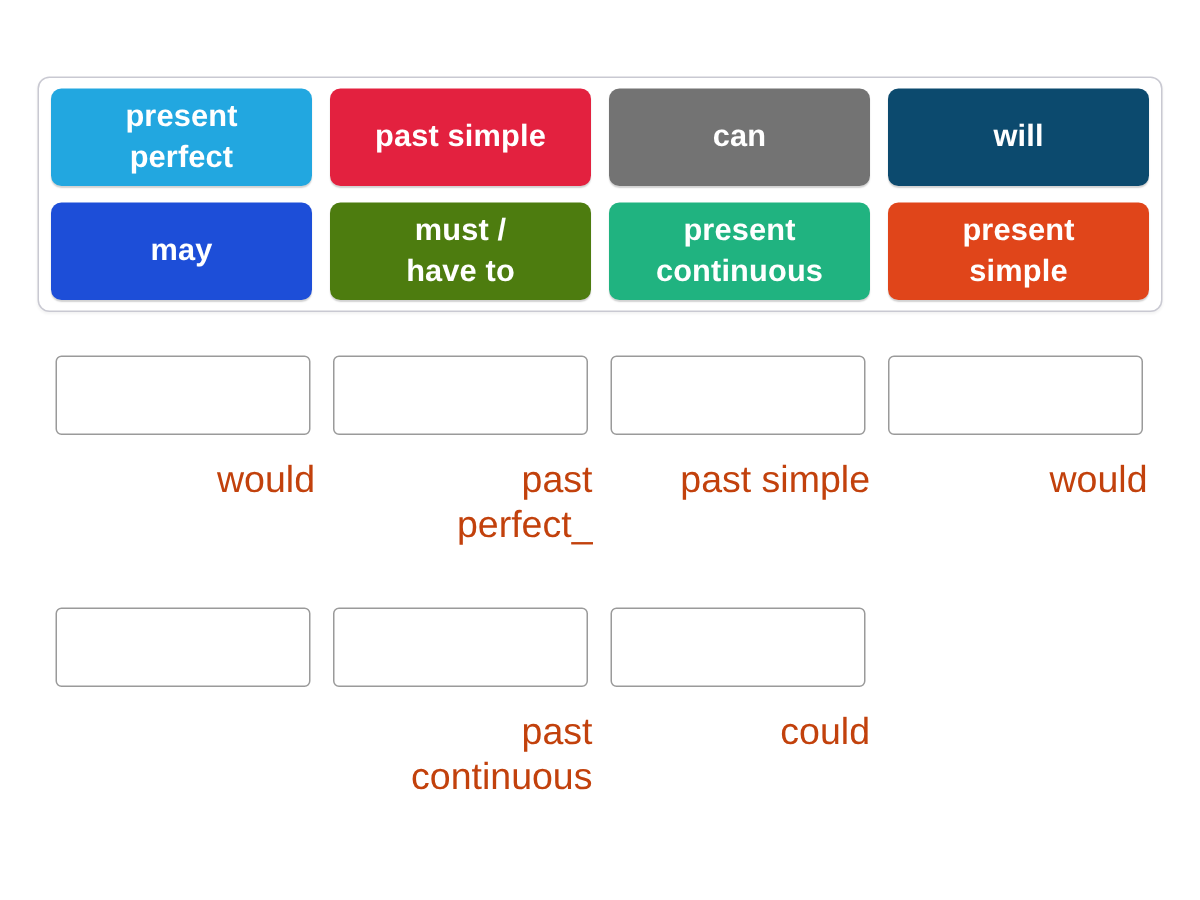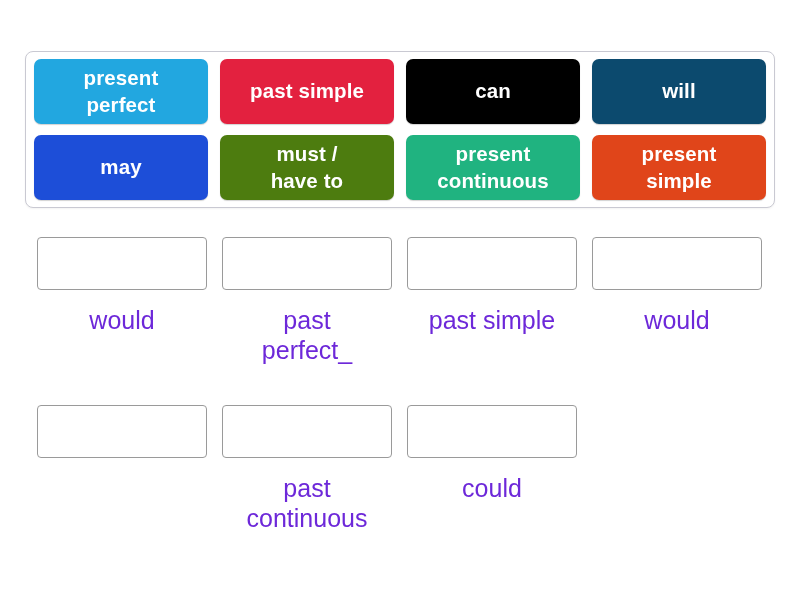--- a/index.html
+++ b/index.html
@@ -86,42 +86,42 @@
     width: 170px;
     height: 53px;
     box-sizing: border-box;
     border: 1px solid #9a9a9a;
     border-radius: 4px;
     background: #ffffff;
   }
   .slot-label {
     margin-top: 16px;
     width: 176px;
-    text-align: center;
+    text-align: right;
     font-size: 25px;
     line-height: 1.18;
-    color: #6d28d9;
+    color: #c2410c;
     font-weight: normal;
     white-space: pre-line;
   }
 </style>
 </head>
 <body>
 
 <div id="stage" style="background: rgb(255, 255, 255);">
 
   <div class="tile-tray" style="border-color: rgb(201, 201, 210);">
     <div class="tile-grid">
 
       <div class="tile" style="background-color: rgb(34, 167, 224);">present
 perfect</div>
 
       <div class="tile" style="background-color: rgb(227, 33, 63);">past simple</div>
 
-      <div class="tile" style="background-color: #000000;">can</div>
+      <div class="tile" style="background-color: #737373;">can</div>
 
       <div class="tile" style="background-color: #0c4a6e;">will</div>
 
       <div class="tile" style="background-color: #1d4ed8;">may</div>
 
       <div class="tile" style="background-color: #4d7c0f;">must /
 have to</div>
 
       <div class="tile" style="background-color: rgb(32, 179, 128);">present
 continuous</div>

